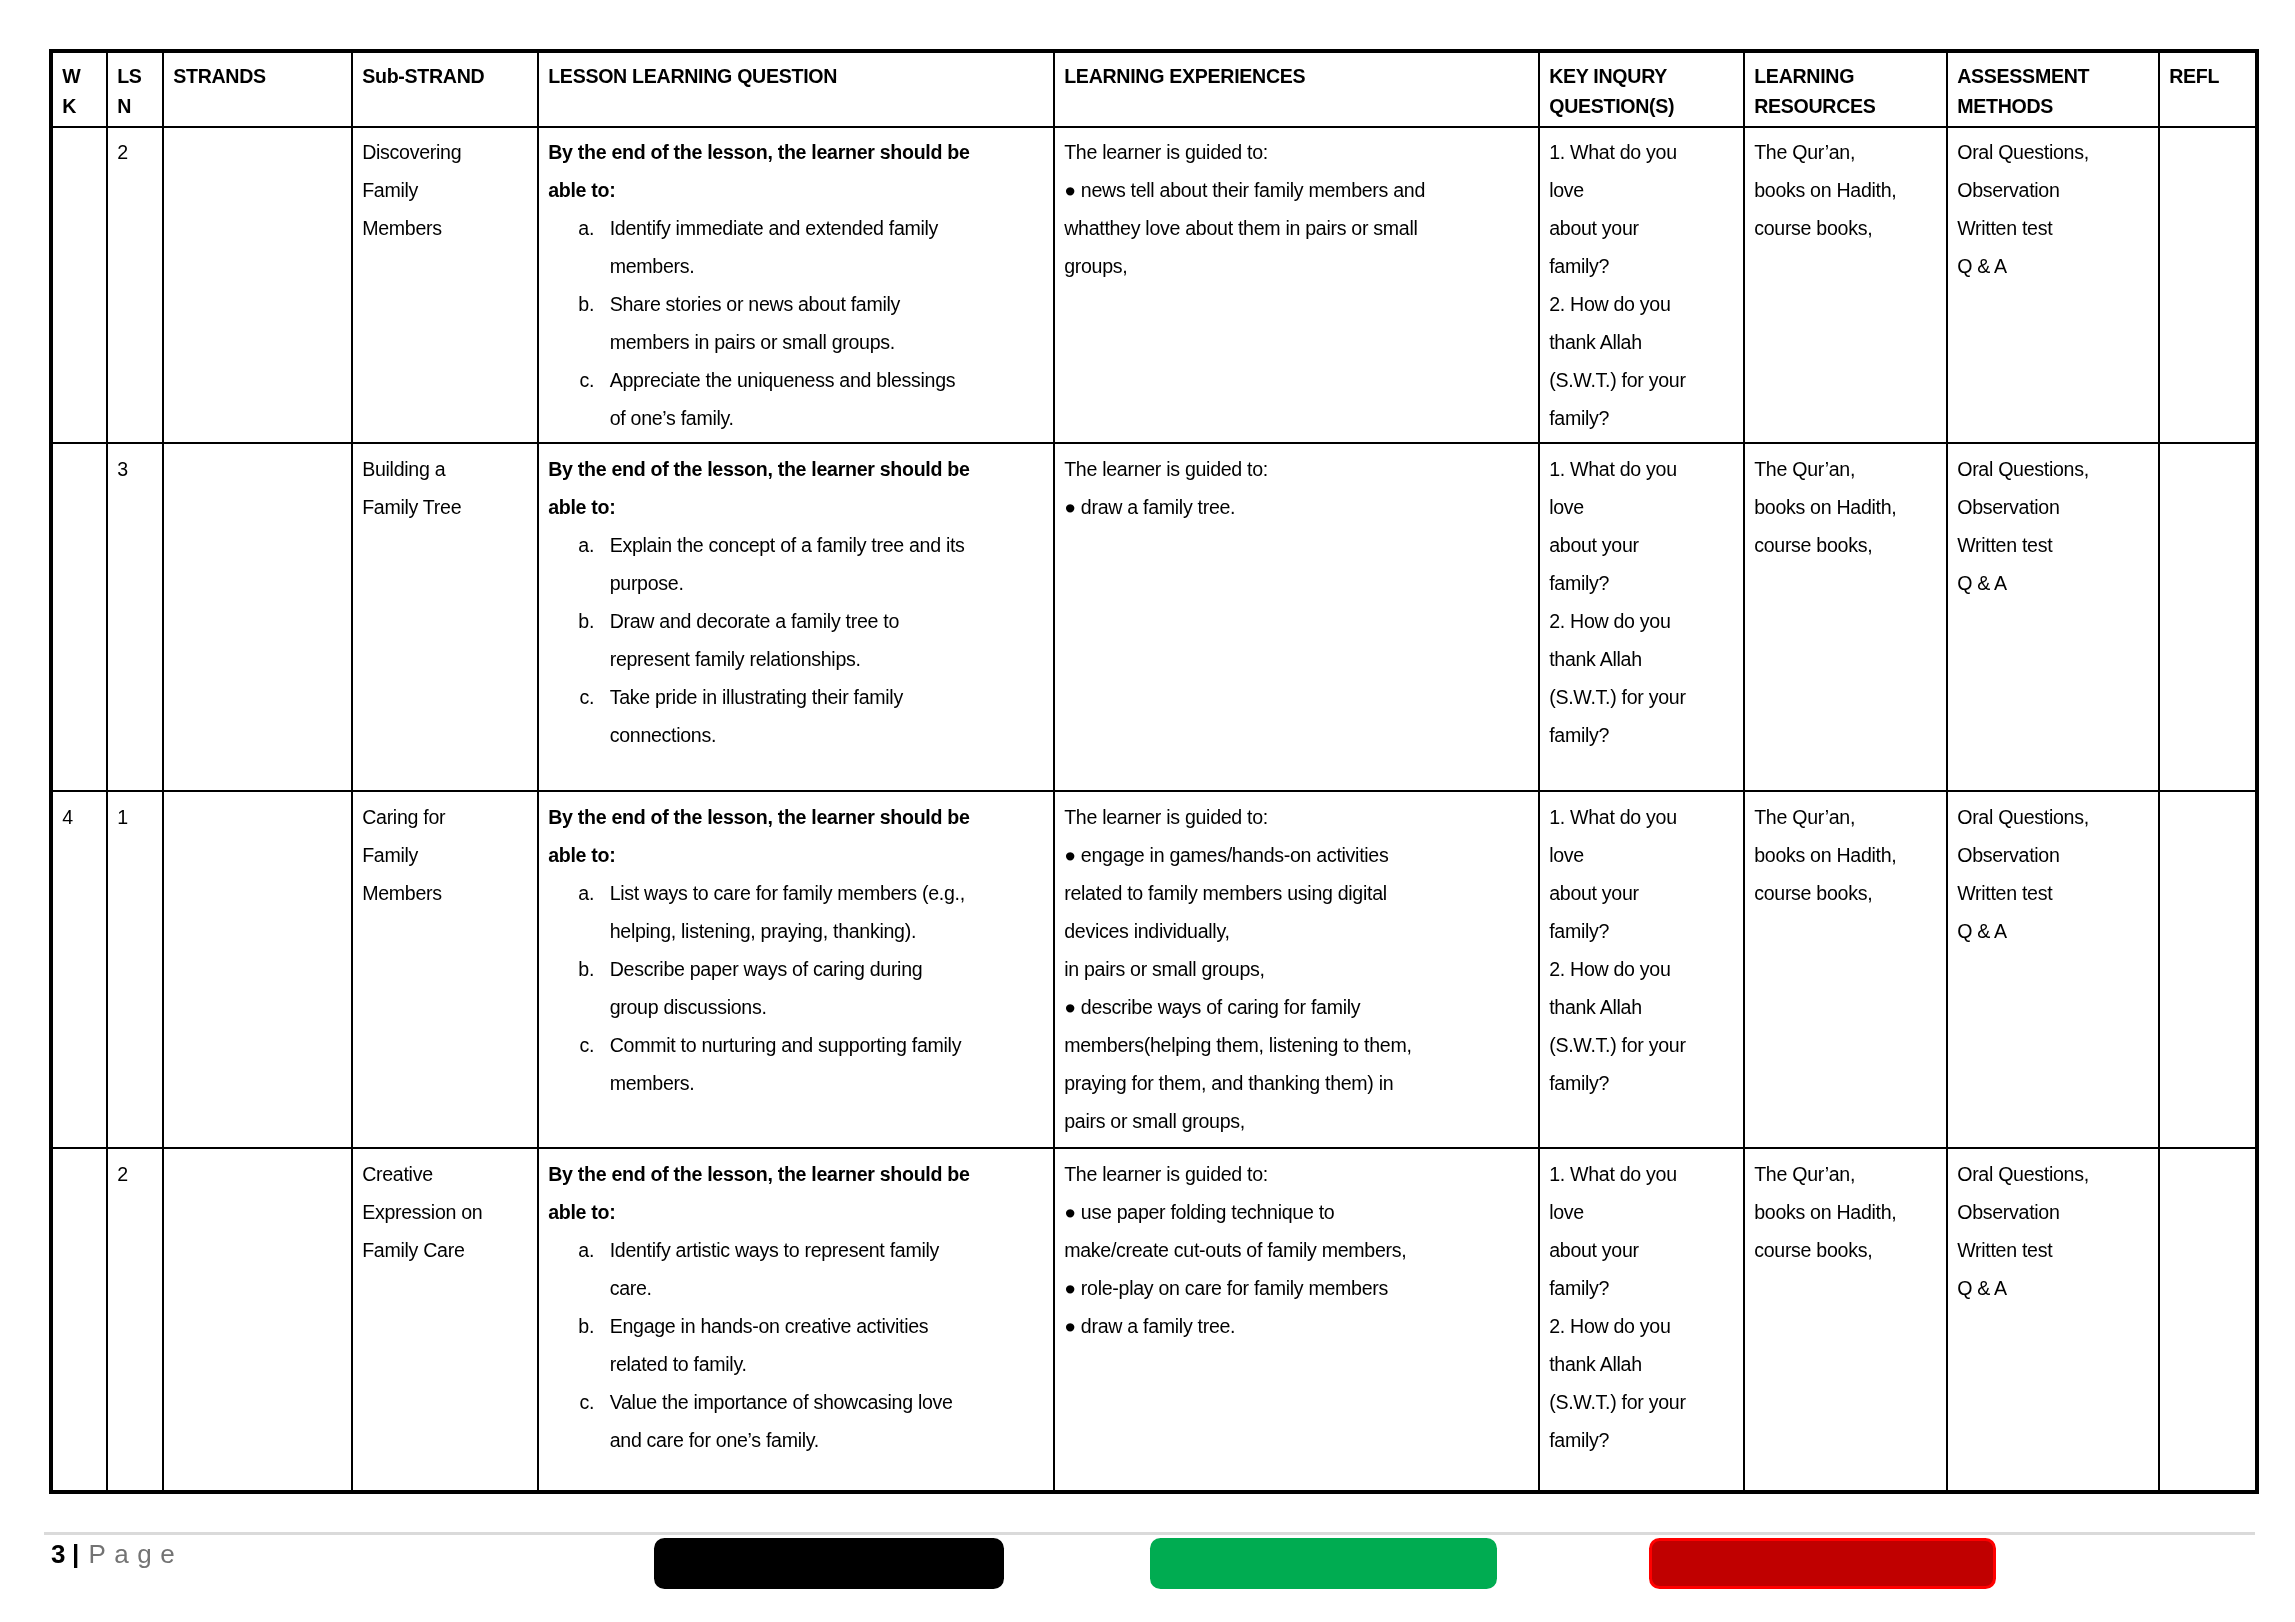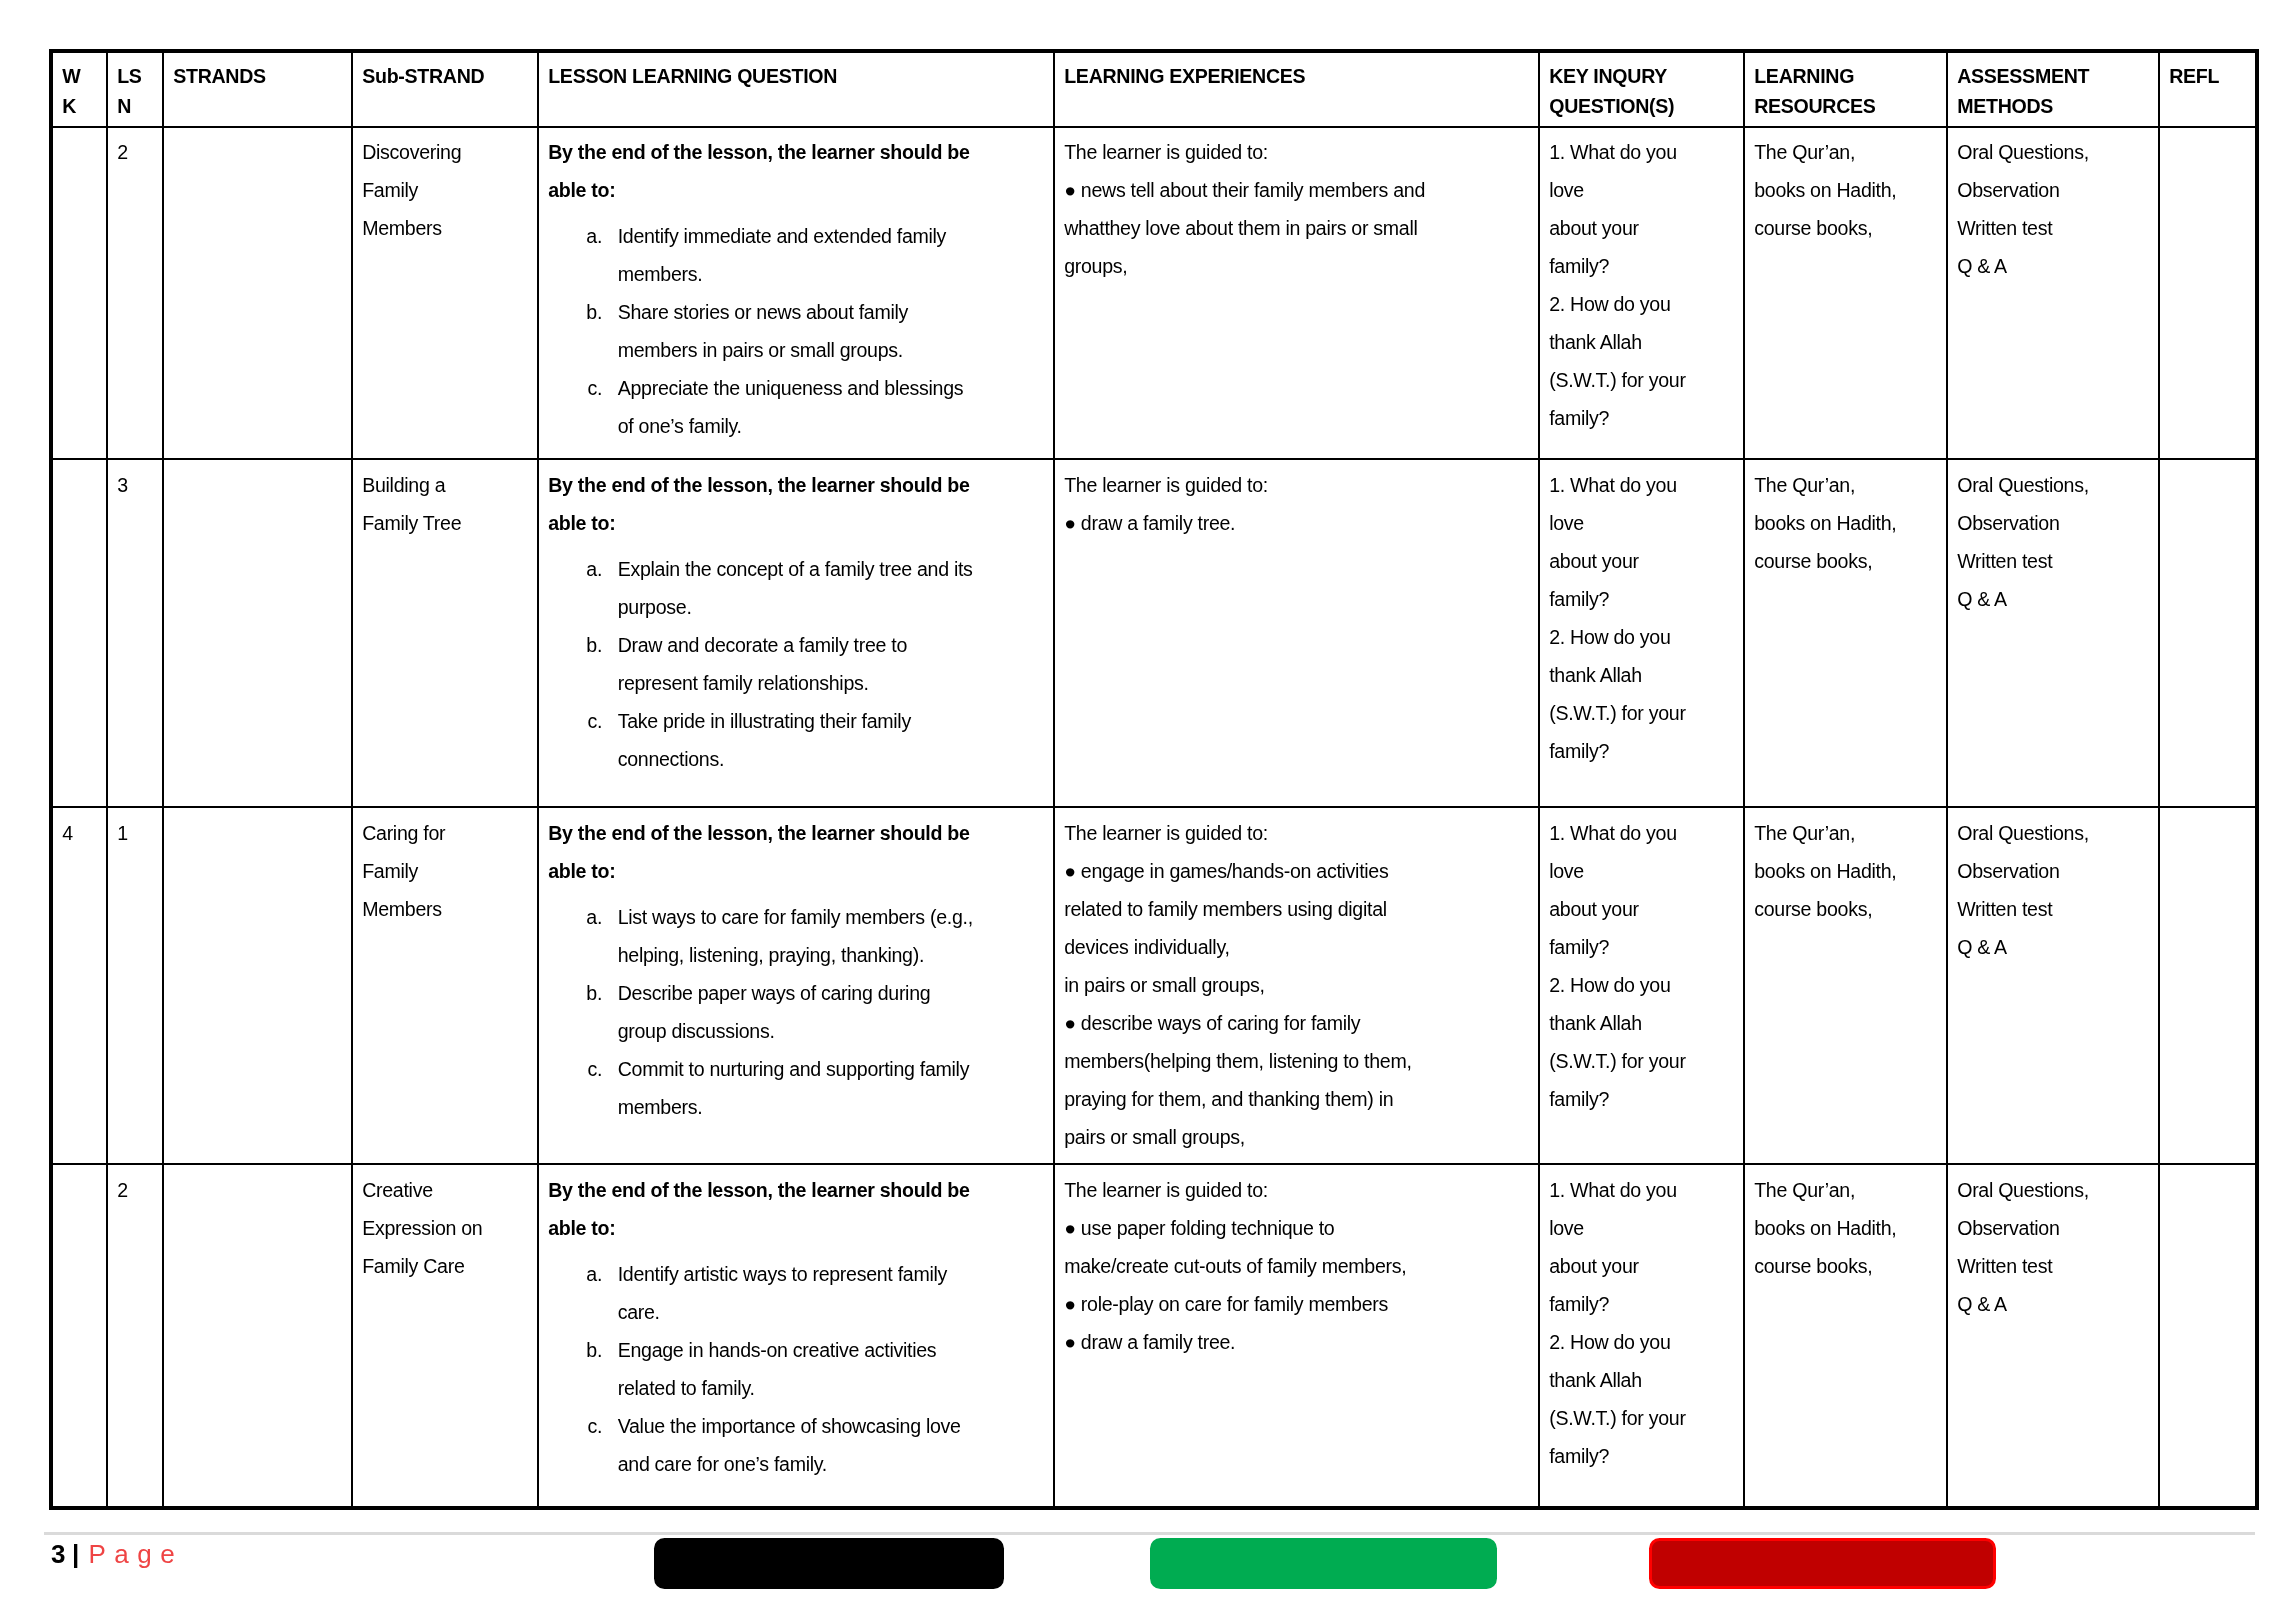--- a/index.html
+++ b/index.html
@@ -21,34 +21,34 @@
   }
   table.sow th{
     font-weight:bold;line-height:30px;padding-top:7.9px;
     white-space:pre-line;font-size:19.6px;
   }
   th.small{font-size:17px;line-height:29px;}
   td.pre{white-space:pre-line;border-radius:20px;}
   td.numcell{padding-left:15.7px;}
   .intro{white-space:pre-line;font-weight:bold;}
   ol.outcomes{
-    margin:8px;padding:0 0 0 51px;list-style:lower-alpha outside;
+    margin:0;padding:0 0 0 51px;list-style:lower-alpha outside;
   }
   ol.outcomes li{white-space:pre-line;padding-left:10.5px;margin:0;}
   tr.h-head{height:73px;}
   tr.h-r0{height:313px;}
   tr.h-r1{height:348px;}
   tr.h-r2{height:357px;}
   tr.h-r3{height:344px;}
   
   .footer-rule{position:absolute;left:44px;top:1532px;width:2211px;height:3.3px;}
   .footer-text{position:absolute;left:51px;top:1539px;font-size:26px;line-height:31px;}
   .footer-text .num{font-weight:bold;color:#000;}
   .footer-text .pipe{font-weight:bold;color:#000;margin:0 9.2px 0 6.5px;}
-  .footer-text .word{color:#ef4444;letter-spacing:8.5px;}
+  .footer-text .word{color:#737373;letter-spacing:8.5px;}
   .bar{position:absolute;top:1538px;height:51px;border-radius:10.5px;box-sizing:border-box;}
   .bar-black{left:654px;width:350px;}
   .bar-green{left:1150px;width:347px;}
   .bar-red{left:1649px;width:347px;border:3.3px solid transparent;}
 </style>
 </head>
 <body>
 
 <table class="sow">
   <colgroup>

